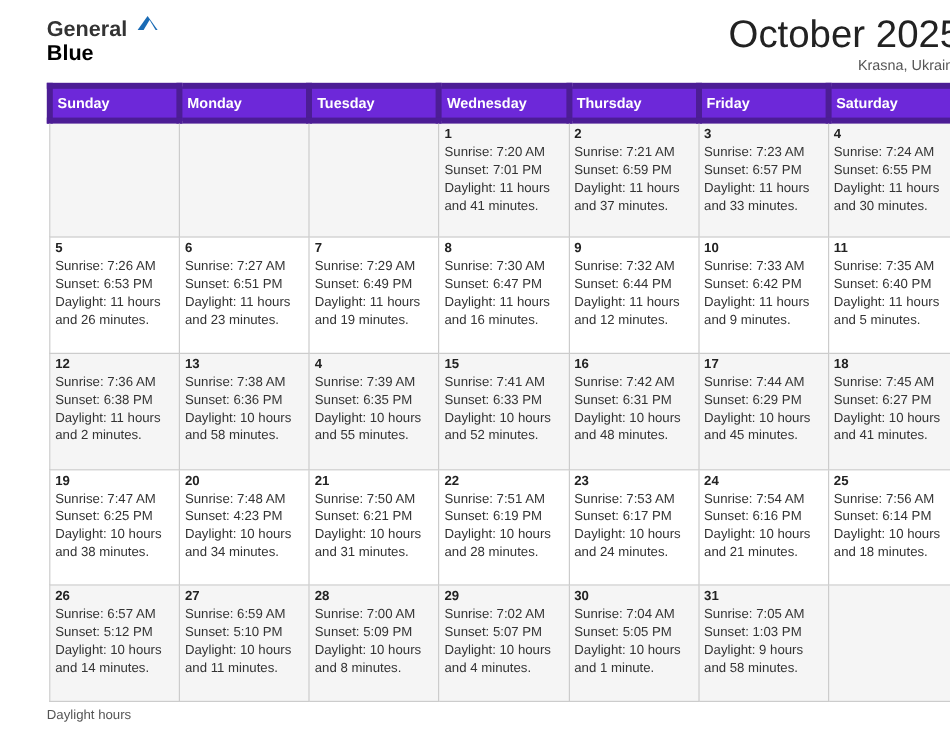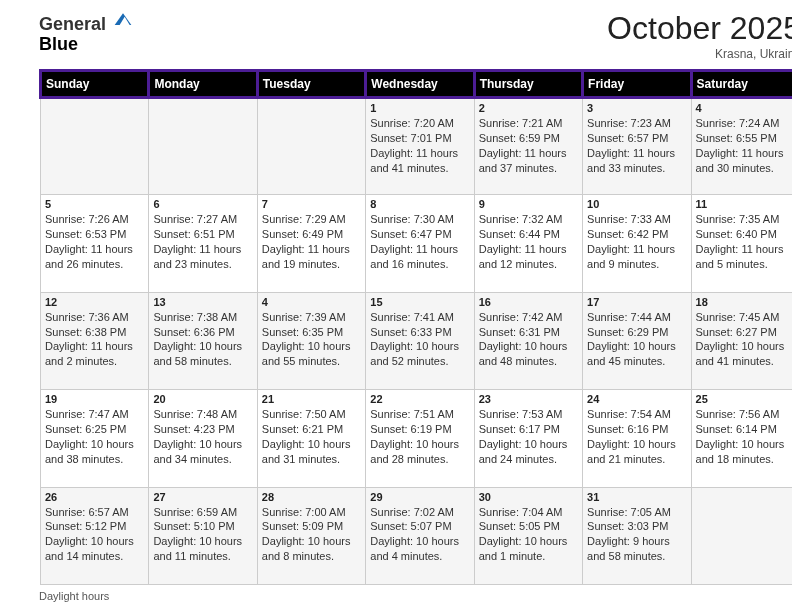--- a/index.html
+++ b/index.html
@@ -54,27 +54,27 @@
       color: #555;
     }
     .calendar {
       flex: 1;
       border: 1px solid #ccc;
       border-collapse: collapse;
       width: 100%;
       table-layout: fixed;
     }
     .calendar thead tr th {
-      background: #000000;
+      background: #6d28d9;
       color: #fff;
       font-size: 12px;
       font-weight: bold;
       padding: 5px 4px;
       text-align: left;
-      border: 3px solid #4c1d95;
+      border: 5px solid #4c1d95;
     }
     .calendar tbody tr td {
       vertical-align: top;
       border: 1px solid #ccc;
       padding: 3px 4px;
       font-size: 9.5px;
       color: #333;
       height: 82px;
     }
     .calendar tbody tr:nth-child(odd) td {
@@ -329,21 +329,21 @@
           </td>
           <td>
             <span class="day-number">30</span>
             <div class="cell-text">Sunrise: 7:04 AM
 Sunset: 5:05 PM
 Daylight: 10 hours and 1 minute.</div>
           </td>
           <td>
             <span class="day-number">31</span>
             <div class="cell-text">Sunrise: 7:05 AM
-Sunset: 3:03 PM
+Sunset: 1:03 PM
 Daylight: 9 hours and 58 minutes.</div>
           </td>
           <td></td>
         </tr>
       </tbody>
   </table>
 
   <div class="footer">
     <span>Daylight hours</span>
   </div>

